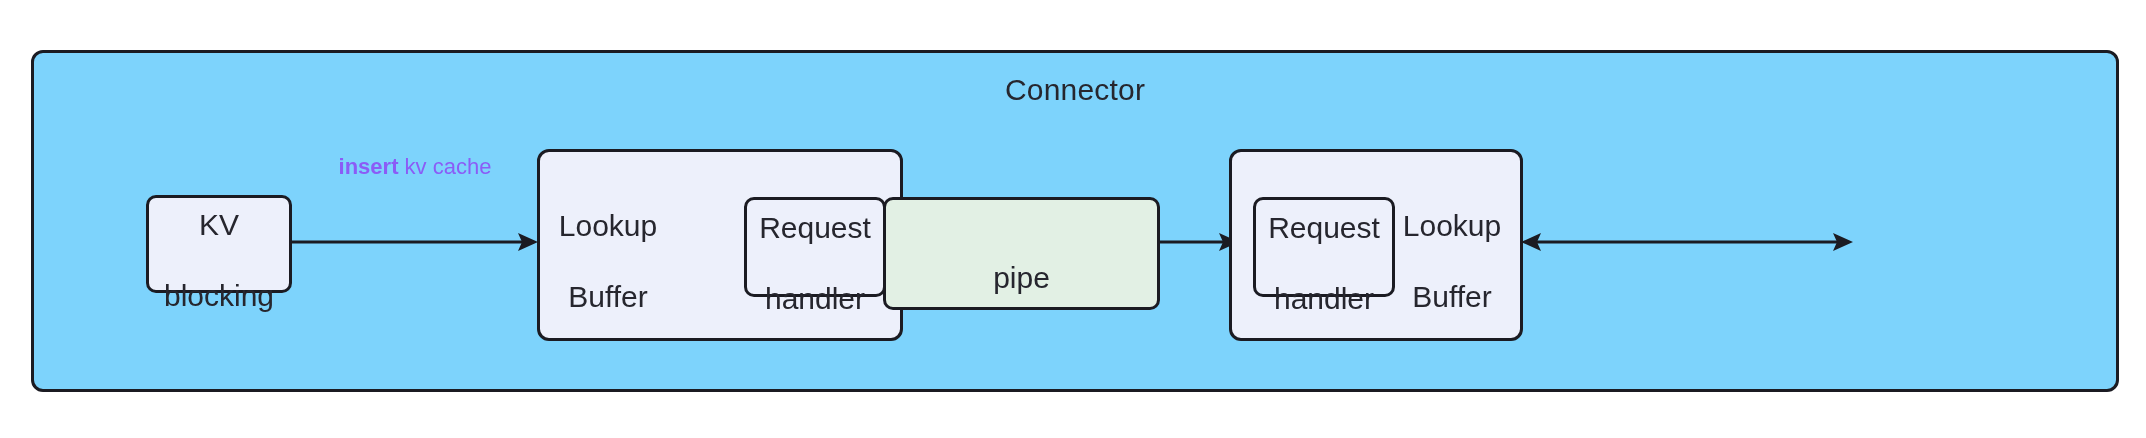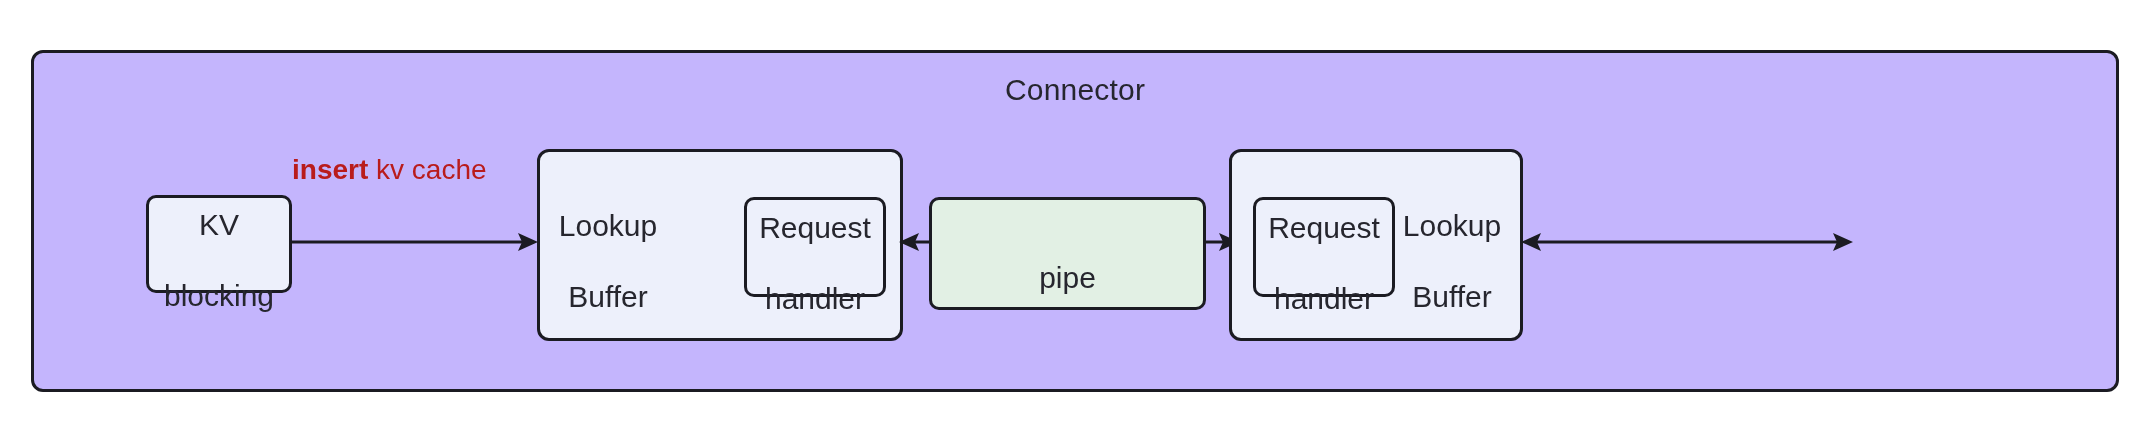--- a/index.html
+++ b/index.html
@@ -21,21 +21,21 @@
   }
 
   
   .connector-box {
     position: absolute;
     left: 31px;
     top: 50px;
     width: 2088px;
     height: 342px;
     box-sizing: border-box;
-    background: #c4b5fd;
+    background: #7dd3fc;
     border: 3px solid #1b1b22;
     border-radius: 12px;
   }
 
   .connector-title {
     position: absolute;
     left: 0;
     top: 20px;
     width: 100%;
     text-align: center;
@@ -81,21 +81,21 @@
     text-align: center;
   }
 
   #request-handler-left {
     
     position: absolute;
     left: 204px; top: 45px; width: 142px; height: 100px;
   }
 
   #pipe {
-    left: 929px;  top: 197px;  width: 277px;  height: 113px;
+    left: 883px;  top: 197px;  width: 277px;  height: 113px;
     justify-content: flex-end;
     padding-bottom: 10px;
     border-radius: 10px;
   }
 
   #lookup-buffer-right {
     left: 1229px; top: 149px; width: 294px; height: 192px;
     flex-direction: row;
     justify-content: flex-end;
     border-radius: 12px;
@@ -123,24 +123,24 @@
   }
   .arrow-head { fill: #1b1b22; }
 
   #arrow-insert      { left: 292px;  top: 226px; width: 246px; height: 32px; }
   #arrow-pipe-left   { left: 899px;  top: 226px; width: 340px; height: 32px; }
   #arrow-dropselect  { left: 1521px; top: 226px; width: 332px; height: 32px; }
 
   
   .edge-label {
     position: absolute;
-    text-align: left;
-    font-size: 28px;
+    text-align: center;
+    font-size: 22px;
     line-height: 1.32;
-    color: #b91c1c;
+    color: #8b5cf6;
     white-space: nowrap;
   }
   .edge-label b { font-weight: 700; }
 
   #label-insert     { left: 292px;  top: 152px;  width: 246px; }
   #label-dropselect { left: 1521px; top: 152px;  width: 332px; }
 </style>
 </head>
 <body>
 

